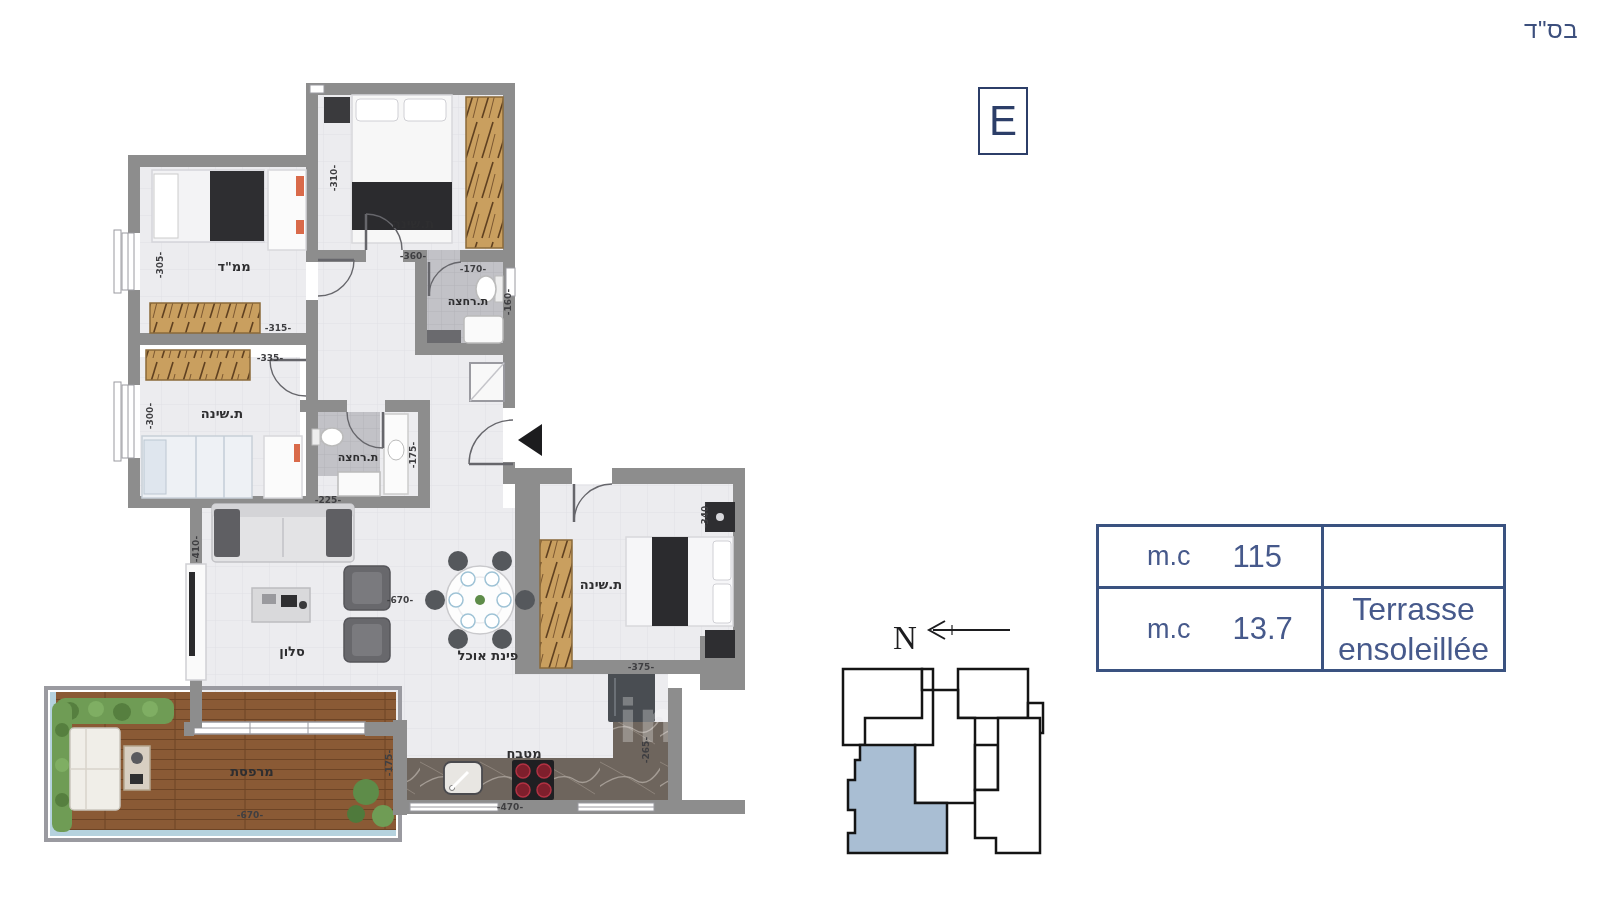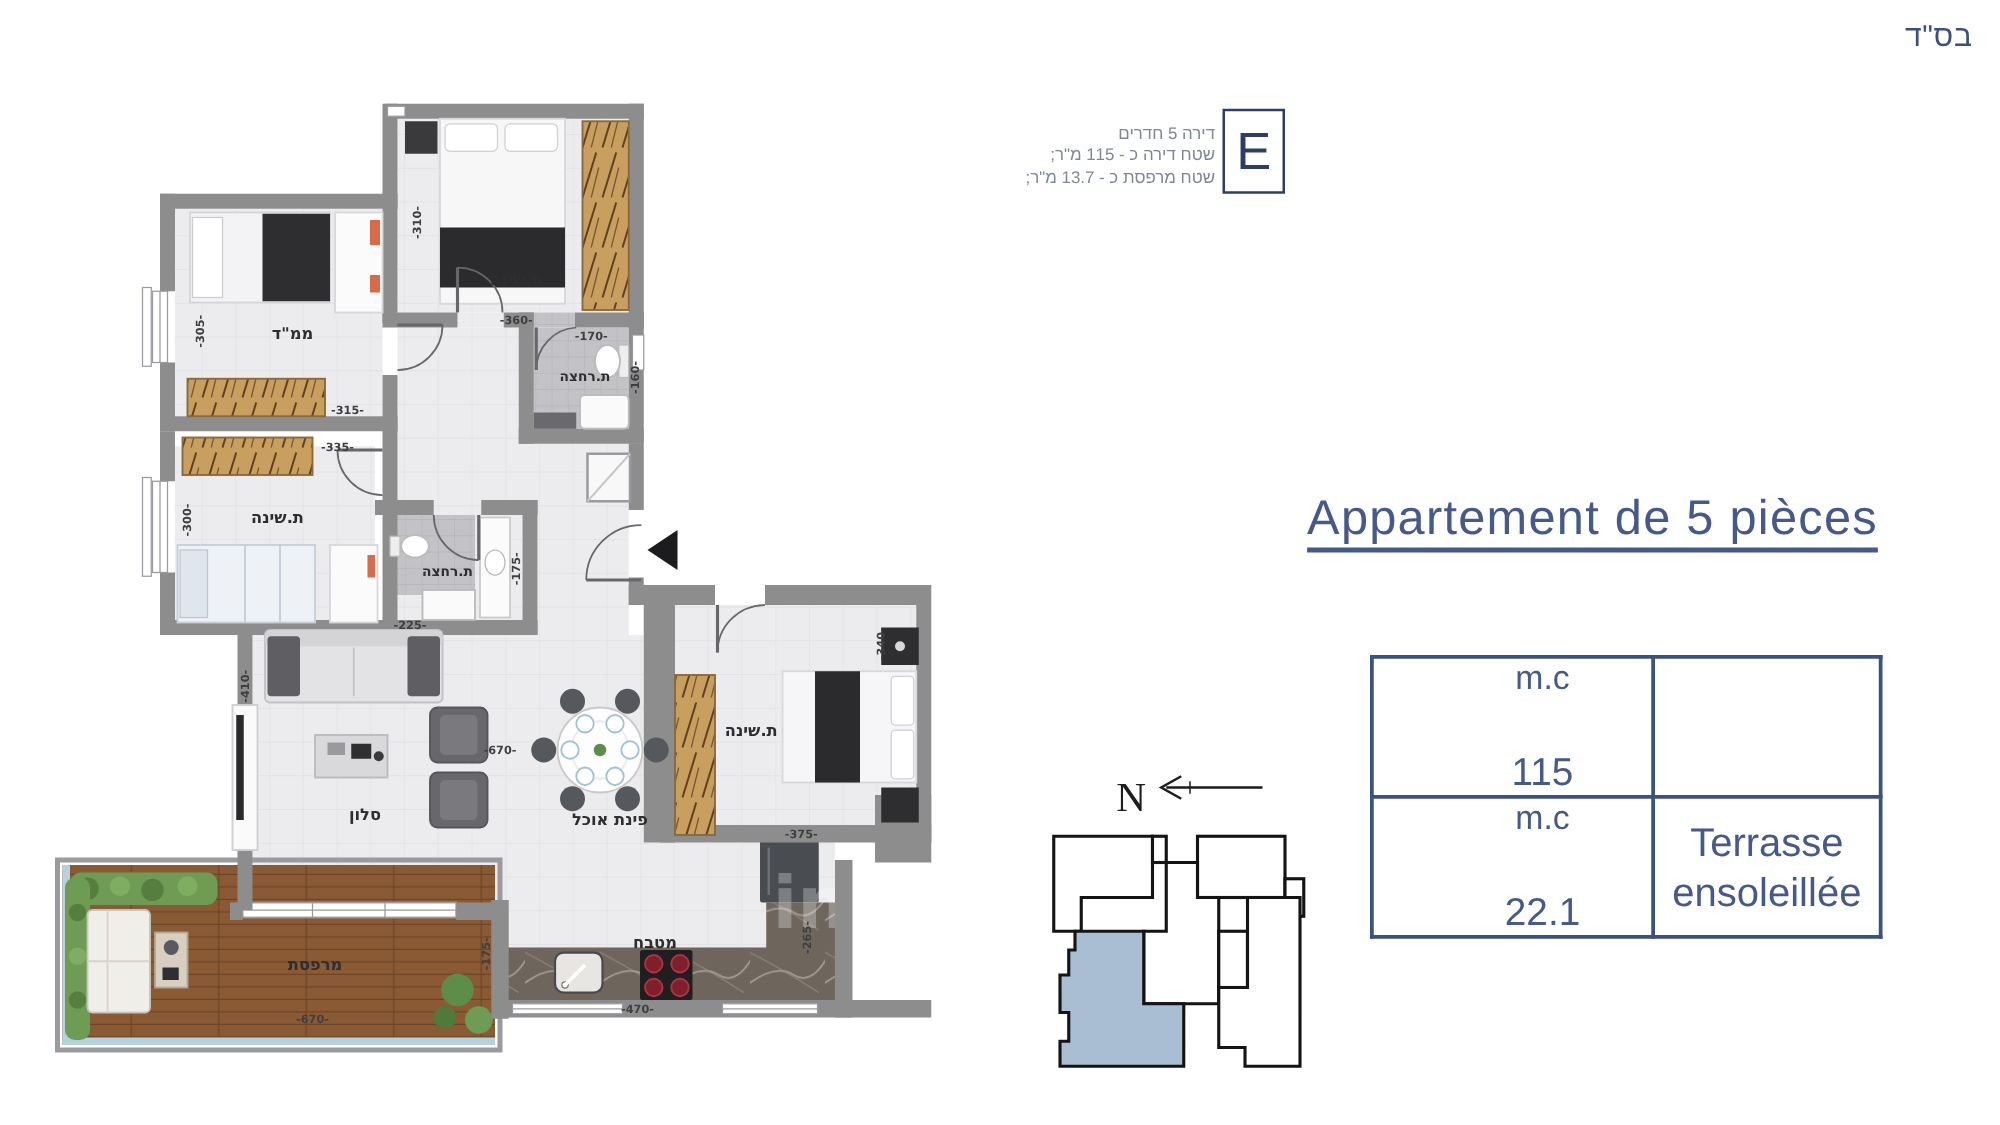--- a/index.html
+++ b/index.html
@@ -7,21 +7,21 @@
   .abs{position:absolute;}
   .bsd{left:1488px;top:16px;width:90px;font-size:24px;color:#3c4f7d;direction:rtl;letter-spacing:.5px;}
   .info-block{left:700px;top:98px;width:272px;text-align:right;direction:rtl;color:#7e8796;font-size:13.5px;line-height:1.28;}
   .unit-box{left:978px;top:87px;width:46px;height:64px;border:2.5px solid #2c3e68;display:flex;align-items:center;justify-content:center;}
   .unit-box span{font-size:42px;font-weight:300;color:#2c3e68;font-family:"Liberation Sans",sans-serif;}
   .main-title{left:1018px;top:393px;width:512px;font-size:39px;color:#46598b;letter-spacing:1px;text-align:center;
               text-decoration:underline;text-decoration-thickness:3.5px;text-underline-offset:11px;white-space:nowrap;}
   table.spec{left:1096px;top:524px;width:401px;border-collapse:collapse;table-layout:fixed;position:absolute;color:#46598b;}
   table.spec td{border:3.5px solid #3a5280;text-align:center;vertical-align:middle;font-size:27px;padding:0;}
   td.c1{width:222px;} td.c2{width:179px;}
-  .mc-cell{display:flex;align-items:center;justify-content:flex-start;padding-left:48px;gap:42px;flex-direction:column;}
+  .mc-cell{display:flex;align-items:center;justify-content:flex-start;padding-left:48px;gap:42px;}
   .mc-value{font-size:31px;}
   .two-line{font-size:32px;line-height:1.25;}
   .r1{height:62px;} .r2{height:80px;} .r3{height:49px;}
   svg text{font-family:"DejaVu Sans",sans-serif;}
   .roomlbl{font-size:13px;font-weight:bold;fill:#2e2e30;}
   .roomlbl-sm{font-size:11px;font-weight:bold;fill:#2e2e30;}
   .dim{font-size:9px;font-weight:bold;fill:#3f3f42;}
   .nletter{font-family:"Liberation Serif",serif;font-size:33px;fill:#1d1d1f;}
 </style>
 </head>
@@ -332,48 +332,42 @@
     <text class="dim" x="641" y="670">-375-</text>
     <text class="dim" x="250" y="818">-670-</text>
     <text class="dim" transform="rotate(-90 389 763)" x="389" y="766">-175-</text>
     <text class="dim" x="510" y="810">-470-</text>
     <text class="dim" transform="rotate(-90 646 750)" x="646" y="753" fill="#2e2e30">-265-</text>
   </g>
 </svg>
 
 <div class="abs bsd">בס"ד</div>
 
-<div class="abs info-block">
-  <div>דירה 5 חדרים</div>
-  <div>שטח דירה כ - 115 מ"ר;</div>
-  <div>שטח מרפסת כ - 13.7 מ"ר;</div>
-</div>
 
 <div class="abs unit-box">
   <span>E</span>
 </div>
 
-<div class="abs main-title">Appartement de 5 pièces</div>
 
 <table class="spec">
   <tbody>
     <tr class="r1">
       <td class="c1">
         <div class="mc-cell">
           <span>m.c</span>
           <span class="mc-value">115</span>
         </div>
       </td>
       <td class="c2"></td>
     </tr>
     <tr class="r2">
       <td class="c1">
         <div class="mc-cell">
           <span>m.c</span>
-          <span class="mc-value">22.1</span>
+          <span class="mc-value">13.7</span>
         </div>
       </td>
       <td class="c2">
         <div class="two-line">
           <div>Terrasse</div>
           <div>ensoleillée</div>
         </div>
       </td>
     </tr>
   </tbody>

